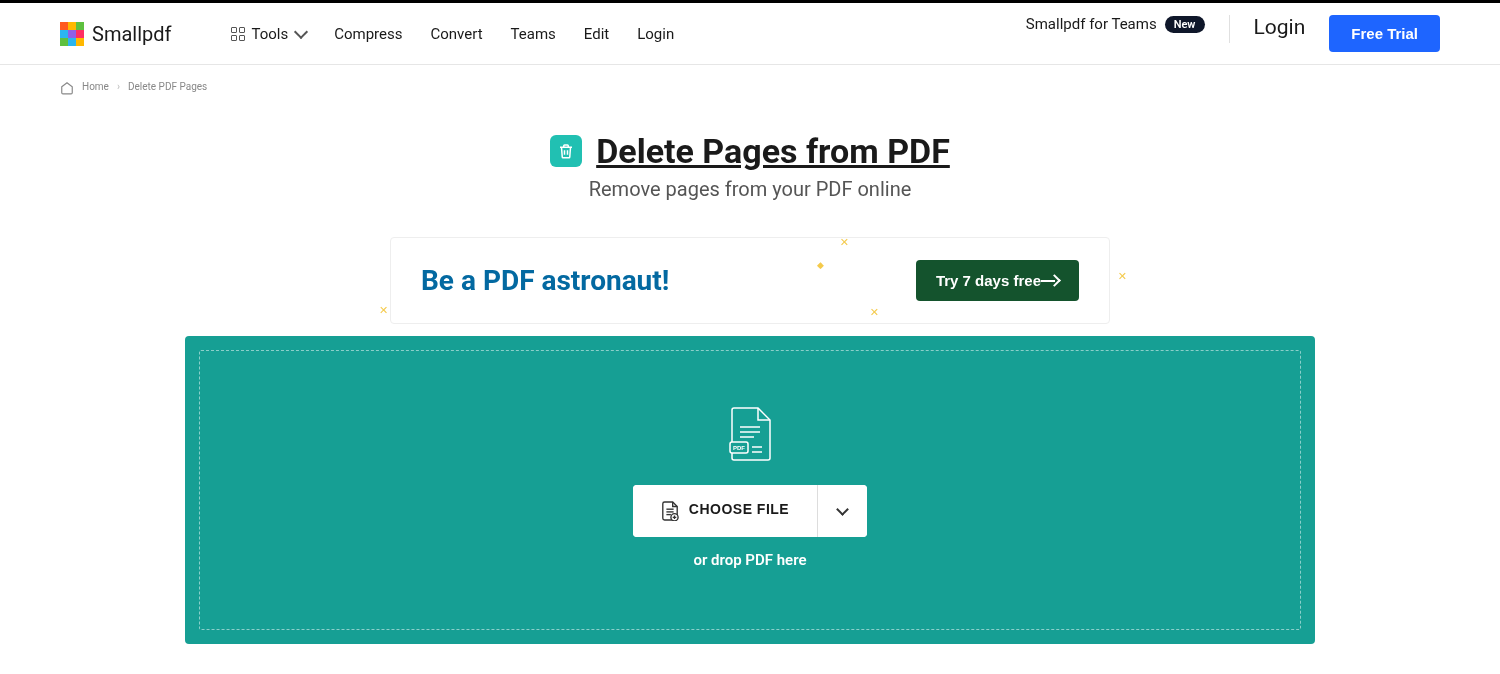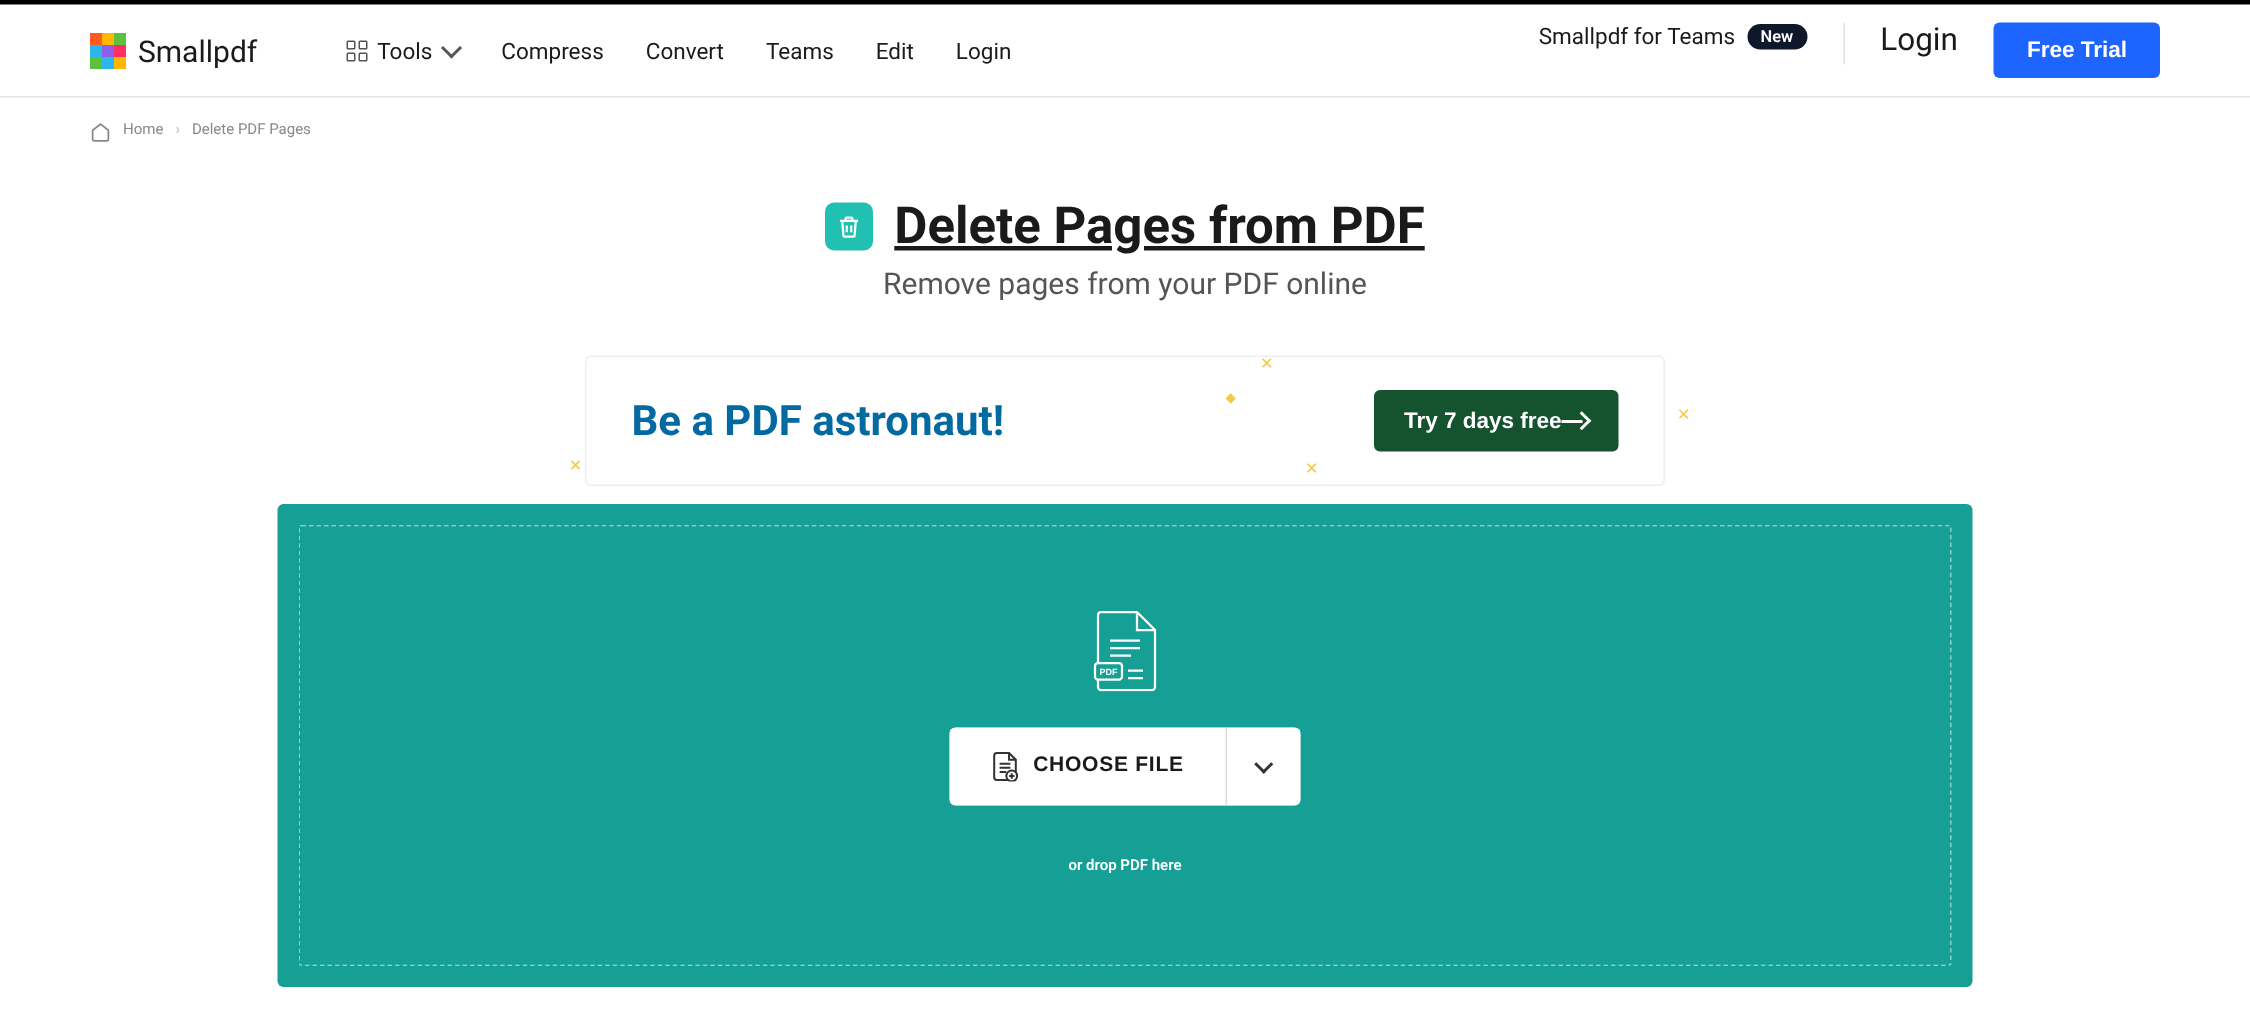--- a/index.html
+++ b/index.html
@@ -39,21 +39,21 @@
 .arrow-right { width: 18px; height: 10px; position: relative; }
 .arrow-right::before { content: ''; position: absolute; top: 4px; left: 0; width: 14px; height: 2px; background: #fff; }
 .arrow-right::after { content: ''; position: absolute; right: 0; top: 0; width: 7px; height: 7px; border-top: 2px solid #fff; border-right: 2px solid #fff; transform: rotate(45deg); }
 .dropzone { background: #169f94; border-radius: 4px; padding: 14px; margin-top: 12px; }
 .dropzone-inner { border: 1px dashed rgba(255,255,255,0.5); border-radius: 2px; padding: 56px 0 60px; display: flex; flex-direction: column; align-items: center; }
 .pdf-icon { width: 44px; height: 54px; margin-bottom: 24px; }
 .choose-wrap { display: flex; background: #fff; border-radius: 4px; overflow: hidden; }
 .choose-btn { display: flex; align-items: flex-start; gap: 10px; padding: 16px 28px; font-size: 14px; font-weight: 700; letter-spacing: 0.5px; cursor: pointer; border: none; background: #fff; color: #1a1a1a; }
 .choose-dropdown { border-left: 1px solid #ddd; padding: 0 20px; display: flex; align-items: center; cursor: pointer; background: #fff; }
 .chevron-down-dark { width: 9px; height: 9px; border-right: 2px solid #333; border-bottom: 2px solid #333; transform: rotate(45deg); margin-top: -4px; }
-.drop-text { color: #fff; font-size: 10px; font-weight: 600; margin-top: 35px; text-align: right; }
+.drop-text { color: #fff; font-size: 15px; font-weight: 600; margin-top: 14px; text-align: right; }
 .file-svg { stroke: #333; stroke-width: 1.5; fill: none; }
 </style>
 </head>
 <body>
 
 <div class="topbar"></div>
 
 <header class="header">
   <div class="logo-wrap">
     <div class="logo-grid">

